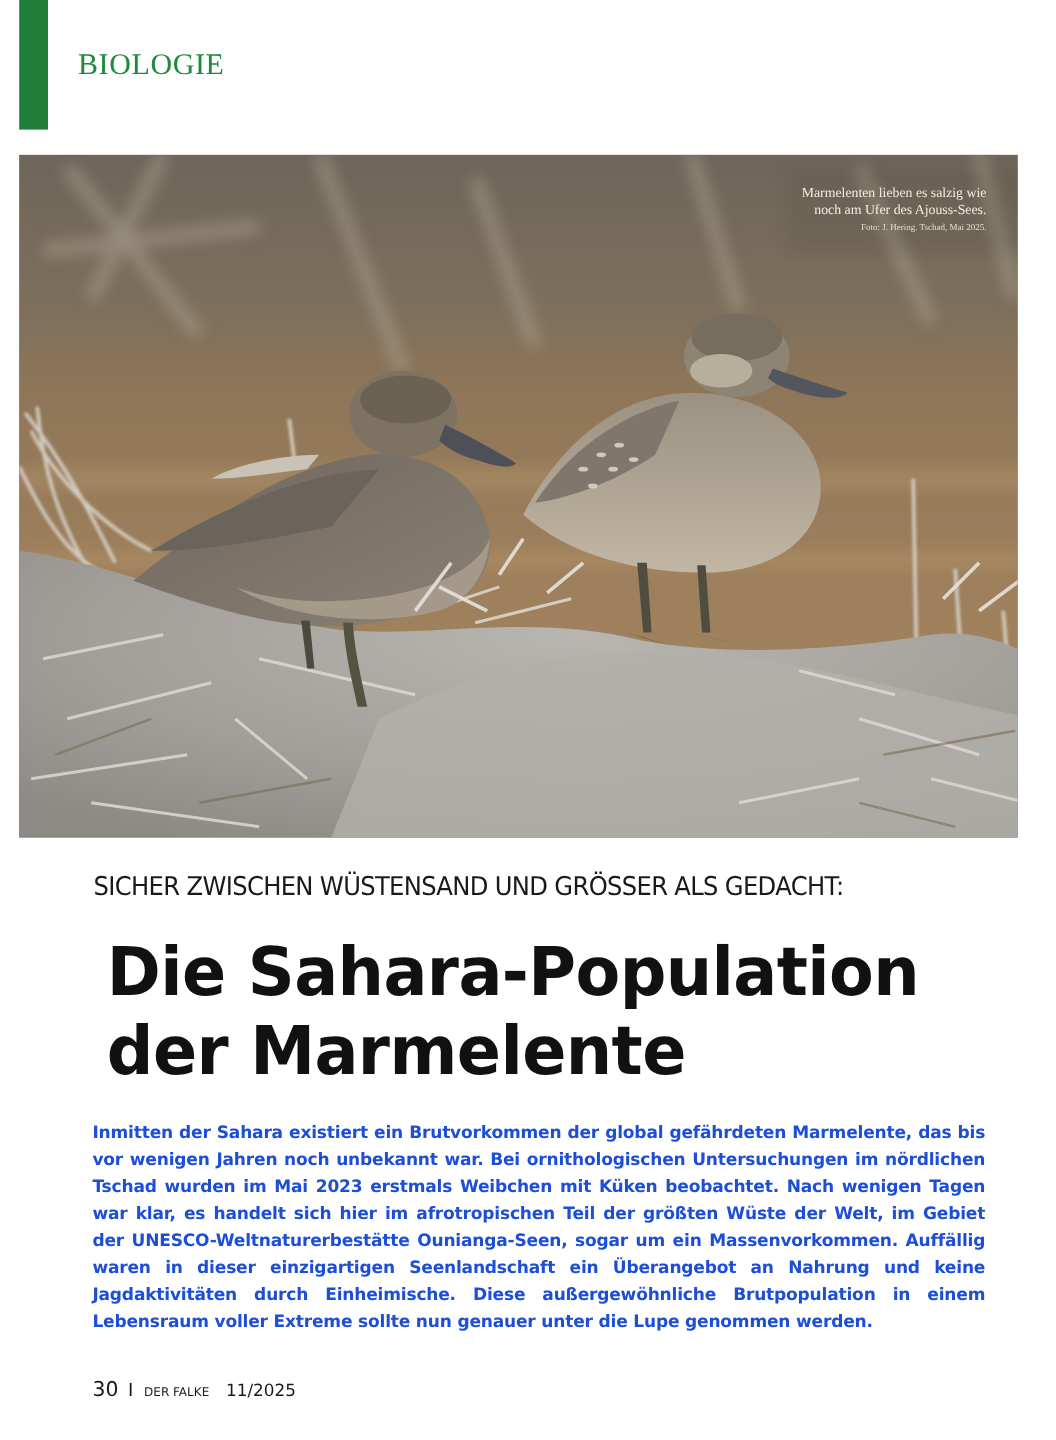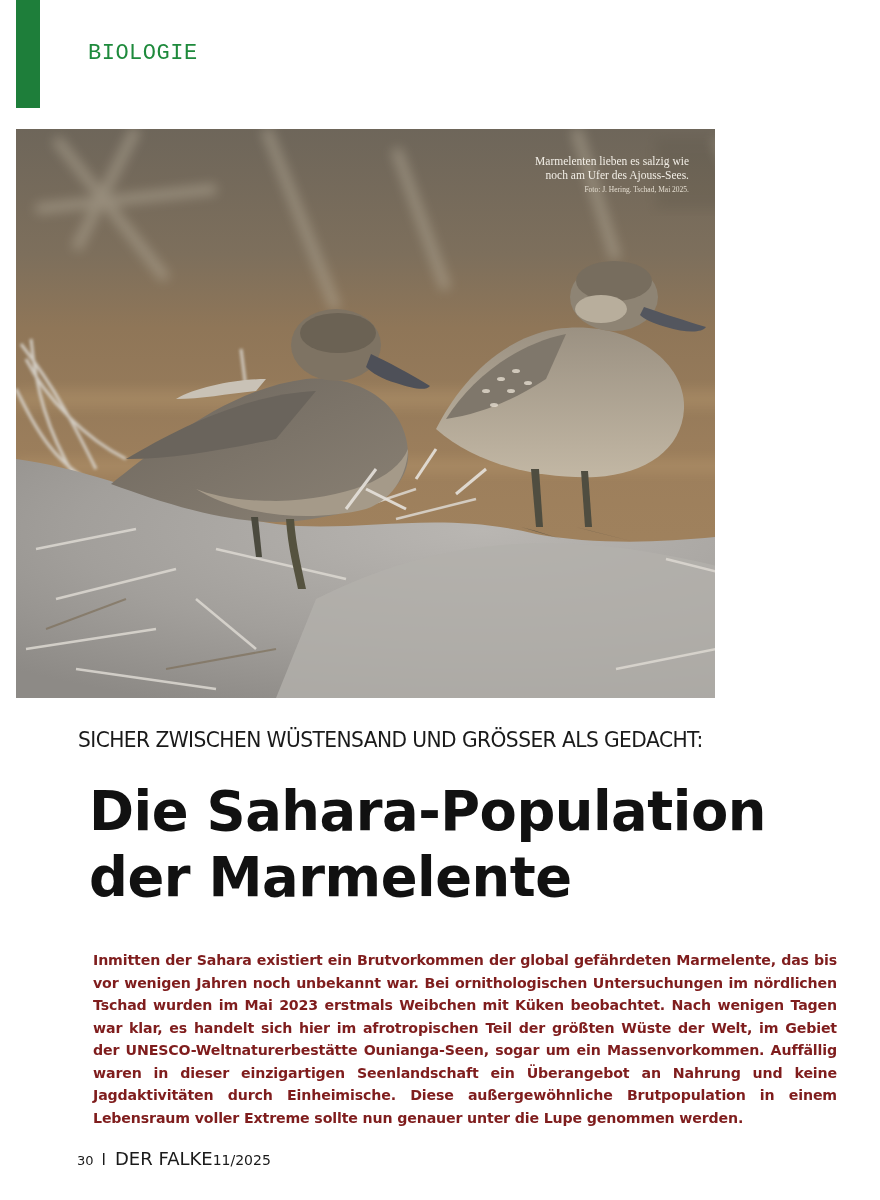--- a/index.html
+++ b/index.html
@@ -6,27 +6,27 @@
   body {
     width: 880px; height: 1200px; position: relative; overflow: hidden;
     background: #ffffff;
     font-family: "Liberation Sans", "DejaVu Sans", sans-serif;
   }
   .green-bar {
     position: absolute; left: 16px; top: 0; width: 24px; height: 108px;
     background: #1e7e3a;
   }
   .section-label {
-    position: absolute; left: 88px; top: 41px;
-    font-family: Liberation Mono, monospace;
-    font-size: 22px; letter-spacing: 0.5px; color: #1e8a3c;
+    position: absolute; left: 65px; top: 41px;
+    font-family: Liberation Serif, serif;
+    font-size: 25px; letter-spacing: 0.5px; color: #1e8a3c;
     font-weight: normal;
   }
   .photo {
-    position: absolute; left: 16px; top: 129px; width: 699px; height: 569px;
+    position: absolute; left: 16px; top: 129px; width: 832px; height: 569px;
     overflow: hidden; background: #8a7458;
   }
   .photo svg { display: block; width: 848px; height: 569px; }
   .caption {
     position: absolute; right: 26px; top: 25px; text-align: right;
     font-family: "Liberation Serif", "DejaVu Serif", serif;
     color: #f2eee6;
   }
   .caption .line { font-size: 11.5px; line-height: 14px; display: block; }
   .caption .credit { font-size: 7.5px; line-height: 14px; display: block; margin-top: 1px; color: #e4ddd0; }
@@ -38,34 +38,34 @@
     white-space: nowrap;
   }
   .headline {
     position: absolute; left: 89px; top: 778px; margin: 0;
     font-family: "DejaVu Sans", sans-serif;
     font-weight: bold; font-size: 56px; line-height: 66px; color: #111;
     letter-spacing: -0.5px;
   }
   .headline span { display: block; white-space: nowrap; transform: scaleX(0.97); transform-origin: left; }
   .lead {
-    position: absolute; left: 77px; top: 933px; width: 744px; margin: 16px;
+    position: absolute; left: 77px; top: 933px; width: 744px; margin: 0;
     font-family: "DejaVu Sans", sans-serif;
-    font-weight: bold; font-size: 14.2px; line-height: 22.5px; color: #7f1d1d;
+    font-weight: bold; font-size: 14.2px; line-height: 22.5px; color: #1d4ed8;
     text-align: justify; letter-spacing: -0.15px;
   }
   .footer {
     position: absolute; left: 77px; top: 1148px;
     font-family: "DejaVu Sans", sans-serif; color: #1a1a1a;
     display: flex; align-items: baseline; white-space: nowrap;
   }
-  .footer .page { font-size: 13px; }
+  .footer .page { font-size: 17px; }
   .footer .sep { font-size: 15px; margin: 0 9px 0 8px; }
-  .footer .mag { font-size: 18px; }
-  .footer .issue { font-size: 14px; }
+  .footer .mag { font-size: 10px; }
+  .footer .issue { font-size: 14px; margin-left: 14px; }
 </style>
 </head>
 <body>
 
 <div class="green-bar"></div>
 <div class="section-label">BIOLOGIE</div>
 
 <div class="photo">
   <svg viewBox="0 0 848 569" xmlns="http://www.w3.org/2000/svg">
     <defs>

